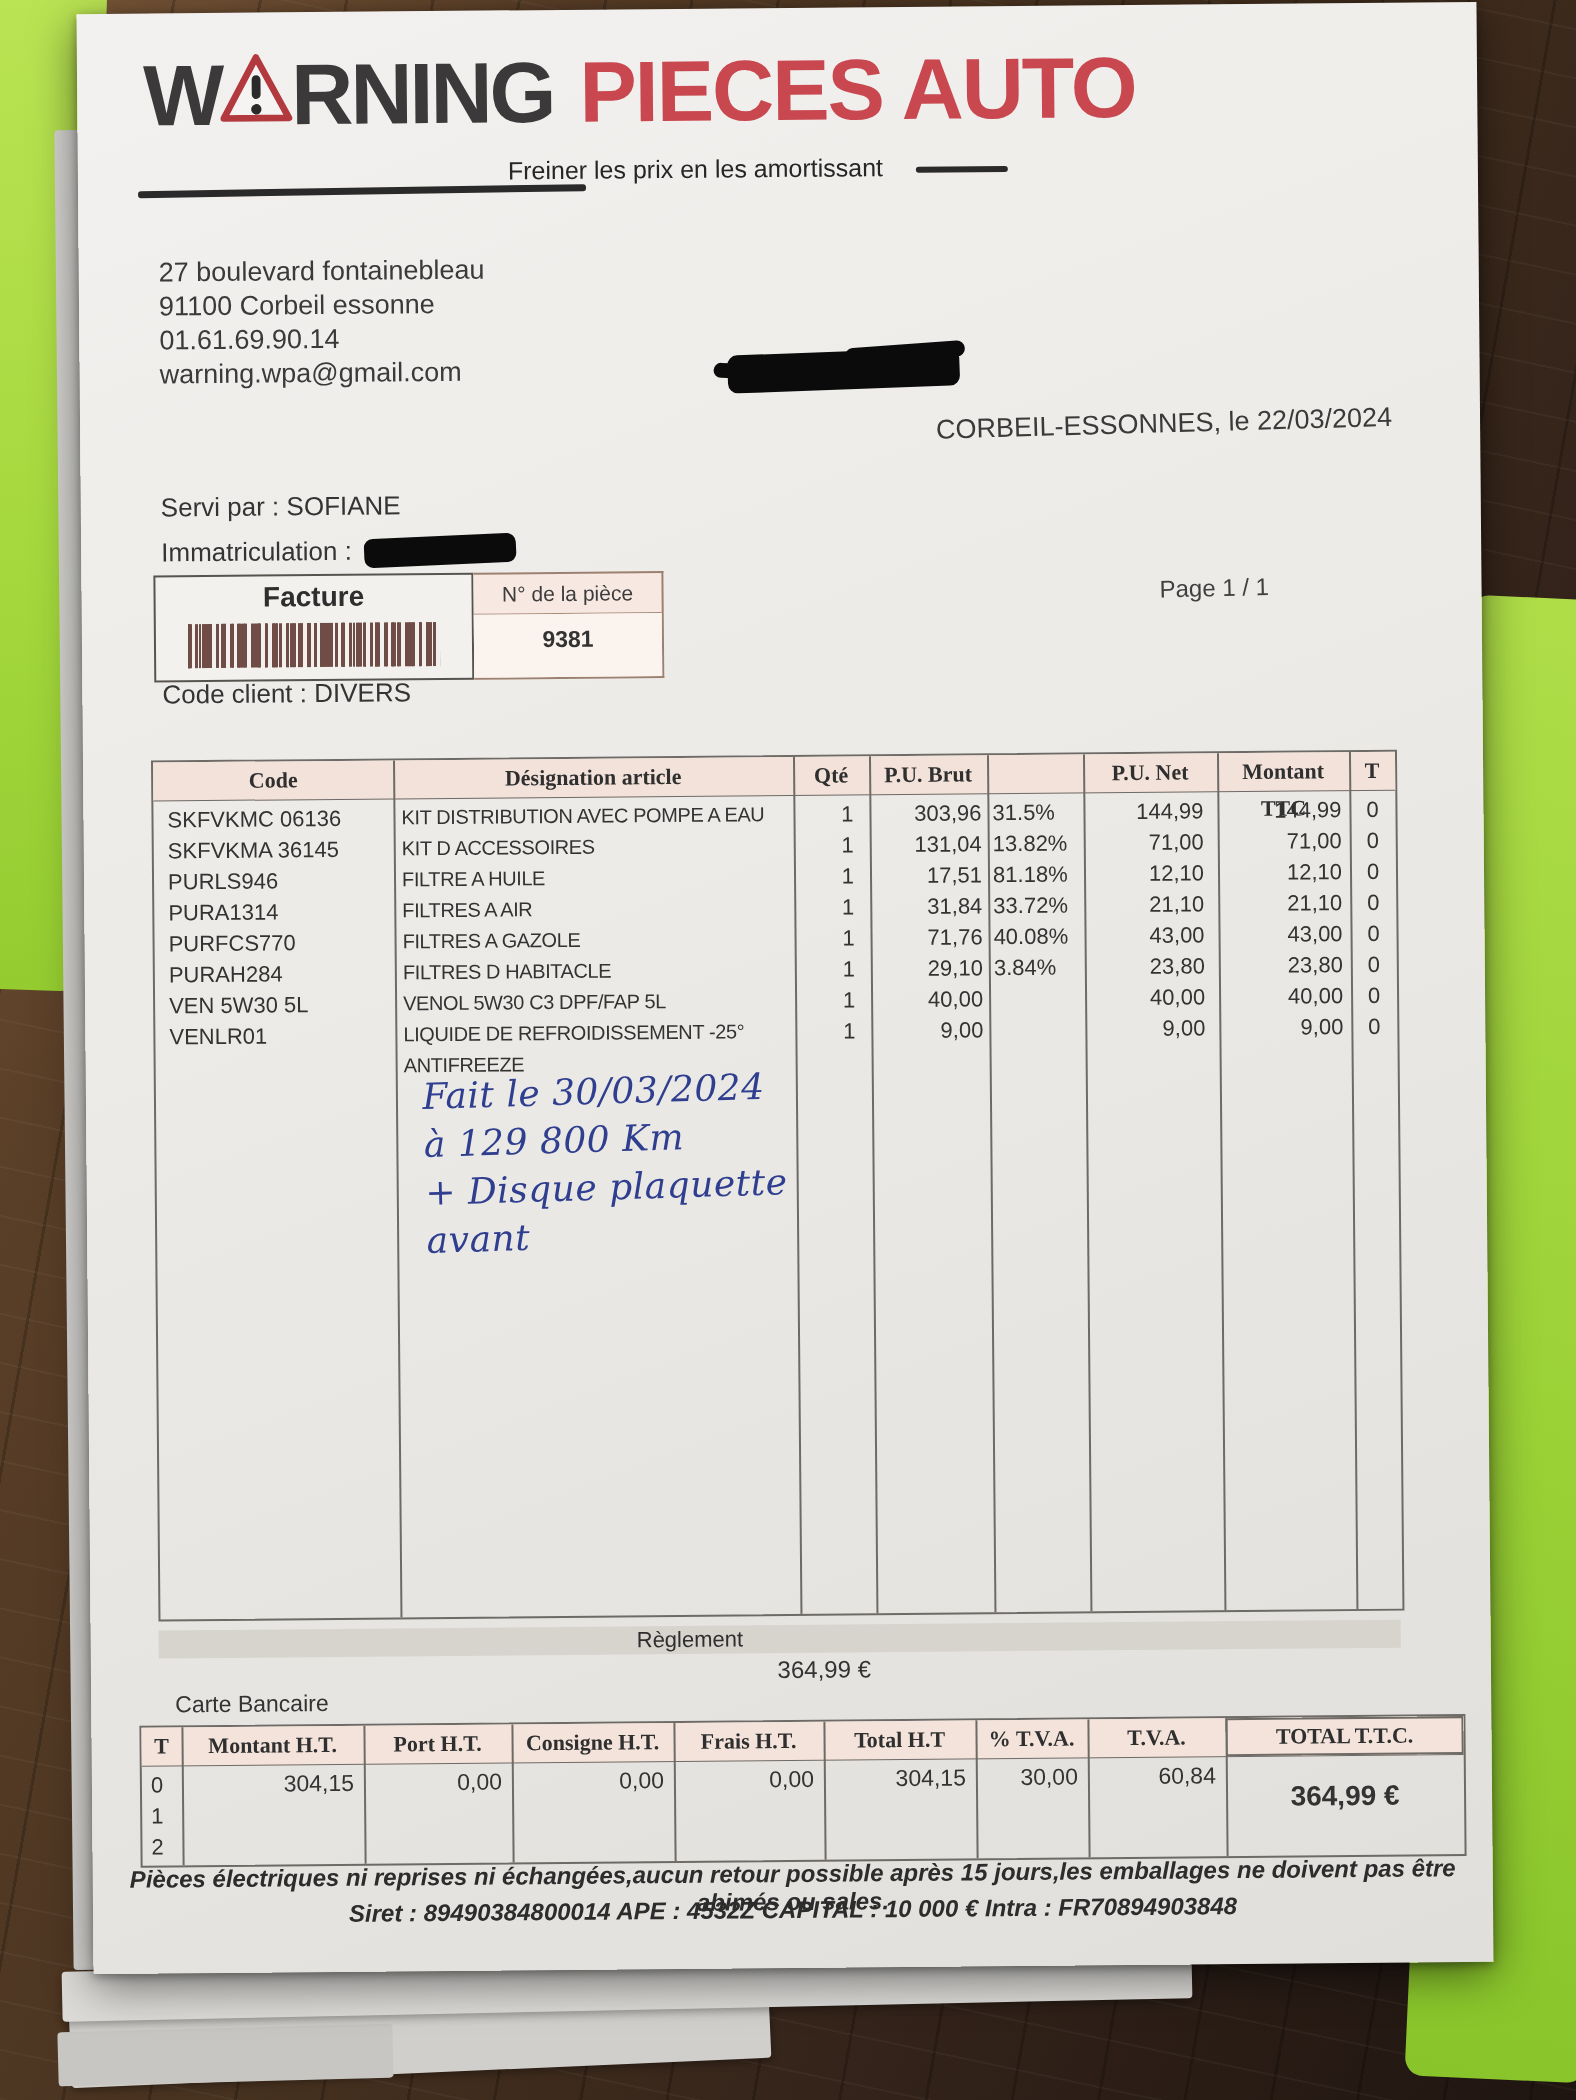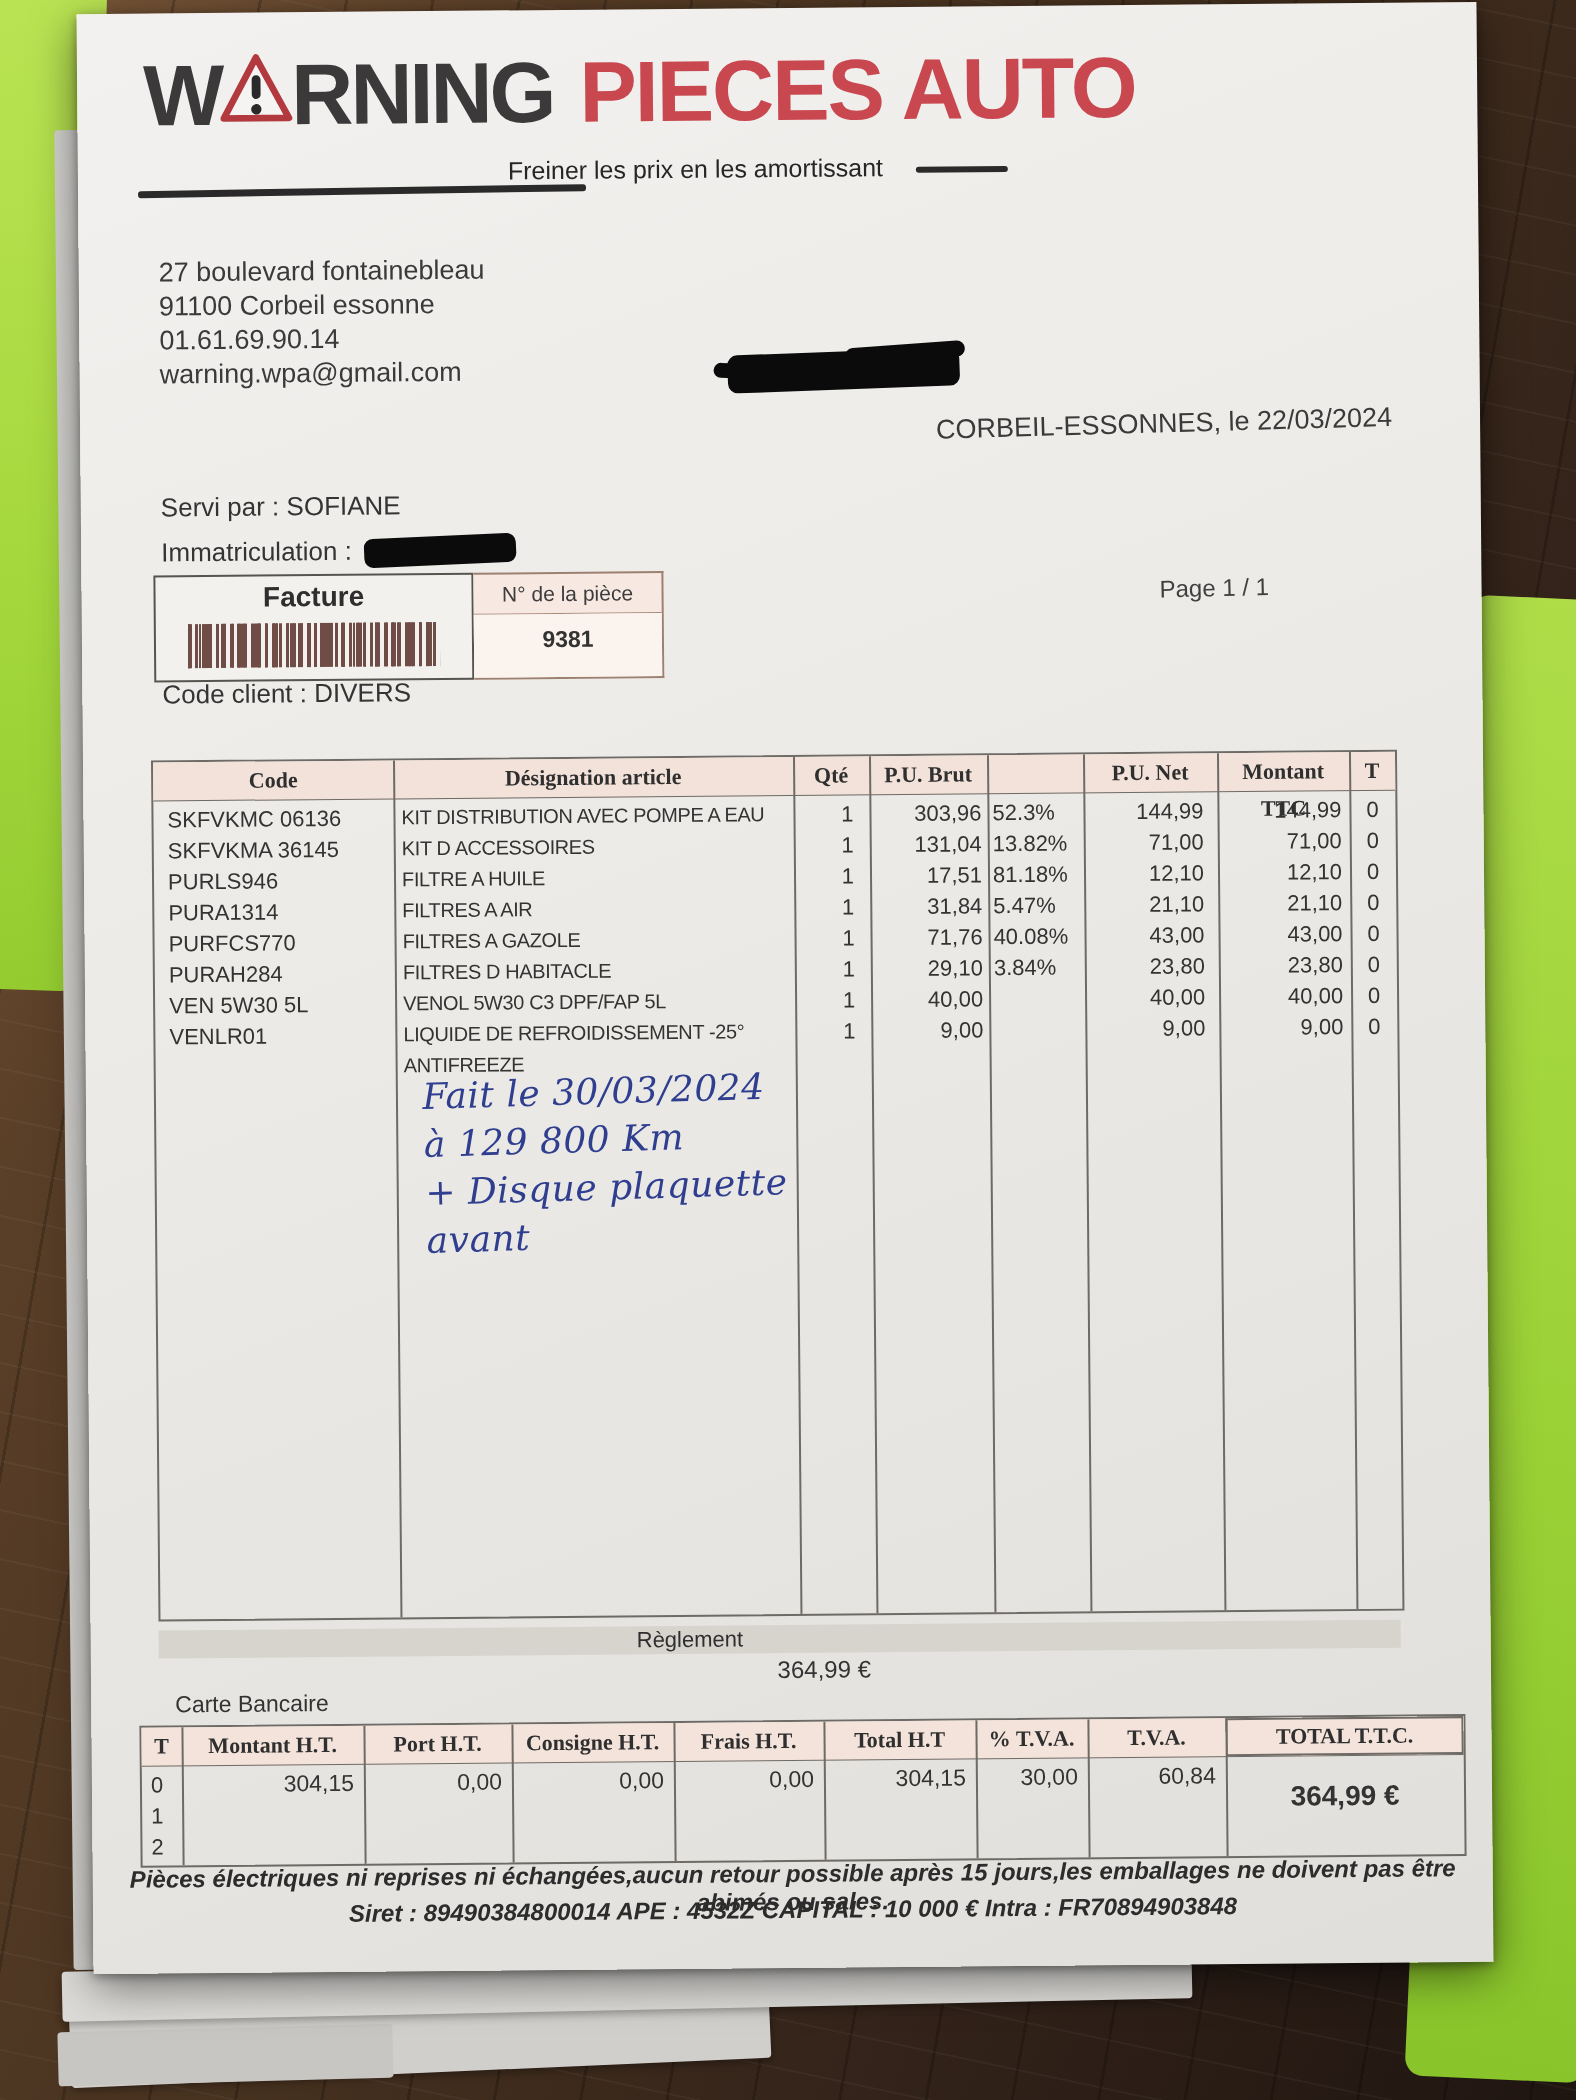--- a/index.html
+++ b/index.html
@@ -167,21 +167,21 @@
         <div>P.U. Net</div>
         <div>Montant TTC</div>
         <div>T</div>
       </div>
       <div class="itbody">
         <div class="irow">
           <div class="cell c-code">SKFVKMC 06136</div>
           <div class="cell c-des">KIT DISTRIBUTION AVEC POMPE A EAU</div>
           <div class="cell c-qty">1</div>
           <div class="cell c-brut">303,96</div>
-          <div class="cell c-disc">52.3%</div>
+          <div class="cell c-disc">31.5%</div>
           <div class="cell c-net">144,99</div>
           <div class="cell c-ttc">144,99</div>
           <div class="cell c-t">0</div>
         </div>
         <div class="irow">
           <div class="cell c-code">SKFVKMA 36145</div>
           <div class="cell c-des">KIT D ACCESSOIRES</div>
           <div class="cell c-qty">1</div>
           <div class="cell c-brut">131,04</div>
           <div class="cell c-disc">13.82%</div>
@@ -197,21 +197,21 @@
           <div class="cell c-disc">81.18%</div>
           <div class="cell c-net">12,10</div>
           <div class="cell c-ttc">12,10</div>
           <div class="cell c-t">0</div>
         </div>
         <div class="irow">
           <div class="cell c-code">PURA1314</div>
           <div class="cell c-des">FILTRES A AIR</div>
           <div class="cell c-qty">1</div>
           <div class="cell c-brut">31,84</div>
-          <div class="cell c-disc">5.47%</div>
+          <div class="cell c-disc">33.72%</div>
           <div class="cell c-net">21,10</div>
           <div class="cell c-ttc">21,10</div>
           <div class="cell c-t">0</div>
         </div>
         <div class="irow">
           <div class="cell c-code">PURFCS770</div>
           <div class="cell c-des">FILTRES A GAZOLE</div>
           <div class="cell c-qty">1</div>
           <div class="cell c-brut">71,76</div>
           <div class="cell c-disc">40.08%</div>

